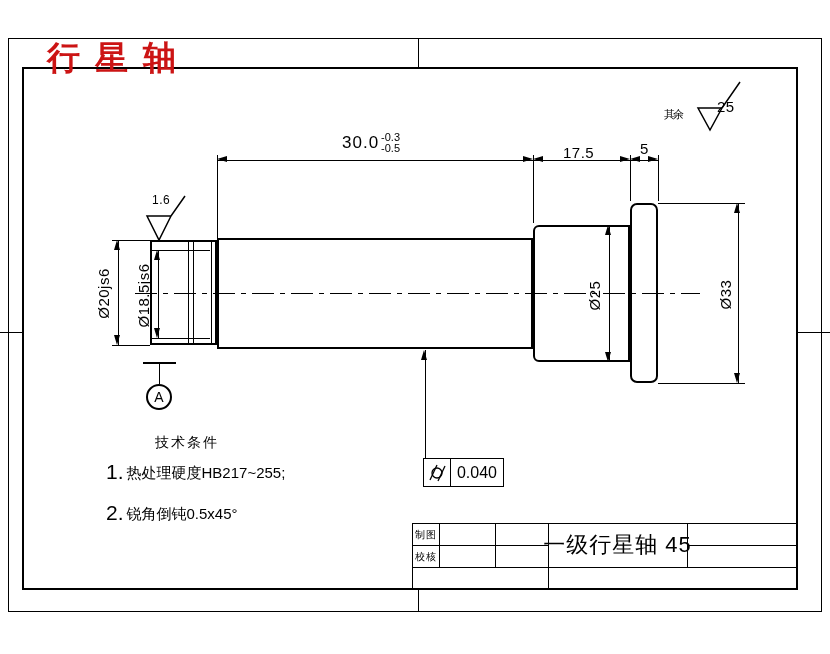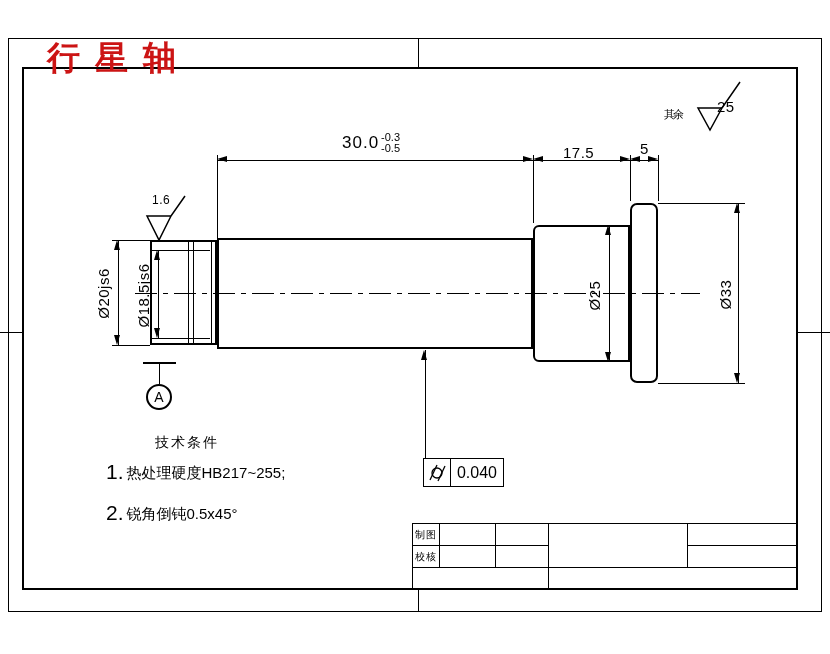--- a/index.html
+++ b/index.html
@@ -156,14 +156,15 @@
   <div class="hl" style="left:412px;top:545px;width:136px;"></div>
   <div class="hl" style="left:687px;top:545px;width:111px;"></div>
   <div class="hl" style="left:412px;top:567px;width:386px;"></div>
   <div class="vl" style="left:412px;top:523px;height:67px;"></div>
   <div class="vl" style="left:439px;top:523px;height:44px;"></div>
   <div class="vl" style="left:495px;top:523px;height:44px;"></div>
   <div class="vl" style="left:548px;top:523px;height:67px;"></div>
   <div class="vl" style="left:687px;top:523px;height:44px;"></div>
   <div class="tb-label" style="left:415px;top:528px;">制图</div>
   <div class="tb-label" style="left:415px;top:550px;">校核</div>
+  <div style="position:absolute;left:548px;top:523px;width:139px;height:44px;display:flex;align-items:center;justify-content:center;font-size:22px;white-space:nowrap;letter-spacing:1px;">一级行星轴 45</div>
 
 </div>
 
 </body></html>

